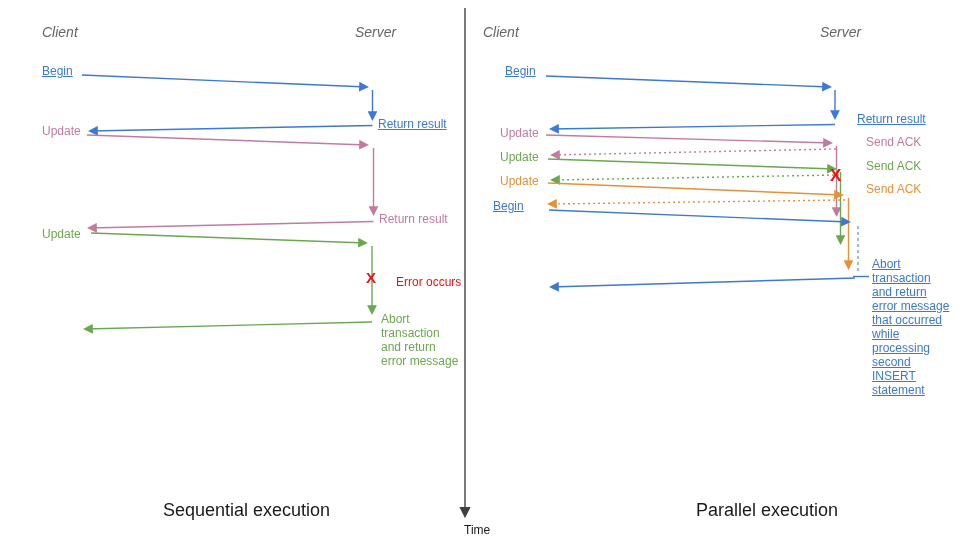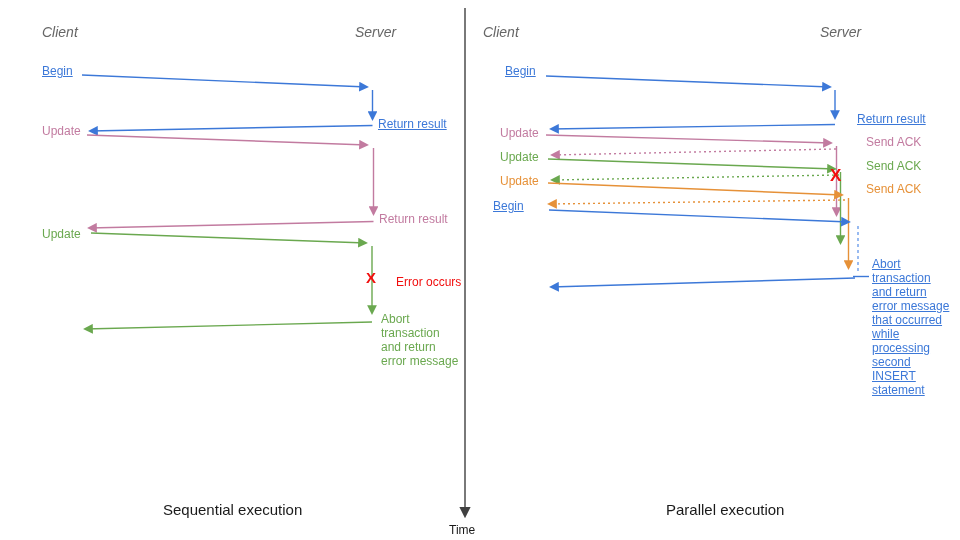--- a/index.html
+++ b/index.html
@@ -17,27 +17,27 @@
   .stage{
     position:relative;width:960px;height:540px;background:#ffffff;overflow:hidden;
     font-family:"Liberation Sans","DejaVu Sans",sans-serif;
     padding-left:44px;
   }
   .stage svg{position:absolute;left:0;top:0;width:960px;height:540px;}
   .lbl{
     position:absolute;font-size:12px;line-height:14px;white-space:pre-line;
   }
   .hdr{font-size:14px;font-style:italic;color:var(--c-header_gray);white-space:nowrap;}
-  .title{font-size:15px;color:var(--c-title_black);white-space:nowrap;}
+  .title{font-size:18px;color:var(--c-title_black);white-space:nowrap;}
   .c-blue{color:var(--c-blue);text-decoration:underline;}
   .c-pink{color:var(--c-pink);}
   .c-green{color:var(--c-green);}
   .c-orange{color:var(--c-orange);}
   .c-red{color:var(--c-red);}
-  .c-black{color:var(--c-title_black);}
+  .c-black{color:var(--c-title_black);margin-left:15px;}
   .xmark{font-weight:bold;font-size:15px;line-height:15px;}
   .xmark-big{font-weight:bold;font-size:17px;line-height:17px;}
   .s-blue{stroke:var(--c-blue);}
   .s-bluelight{stroke:var(--c-blue_light);}
   .s-pink{stroke:var(--c-pink);}
   .s-green{stroke:var(--c-green);}
   .s-orange{stroke:var(--c-orange);}
   .s-axis{stroke:var(--c-axis);}
   .mk-blue{fill:var(--c-blue);}
   .mk-pink{fill:var(--c-pink);}
@@ -132,17 +132,17 @@
   <div class="lbl c-blue" style="left:872px;top:257px;">Abort
 transaction
 and return
 error message
 that occurred
 while
 processing
 second
 INSERT
 statement</div>
-  <div class="lbl title" style="left:666px;top:503px;">Parallel execution</div>
+  <div class="lbl title" style="left:696px;top:503px;">Parallel execution</div>
 
   <div class="lbl c-black" style="left:449px;top:523px;">Time</div>
 
 </div>
 
 </body></html>

